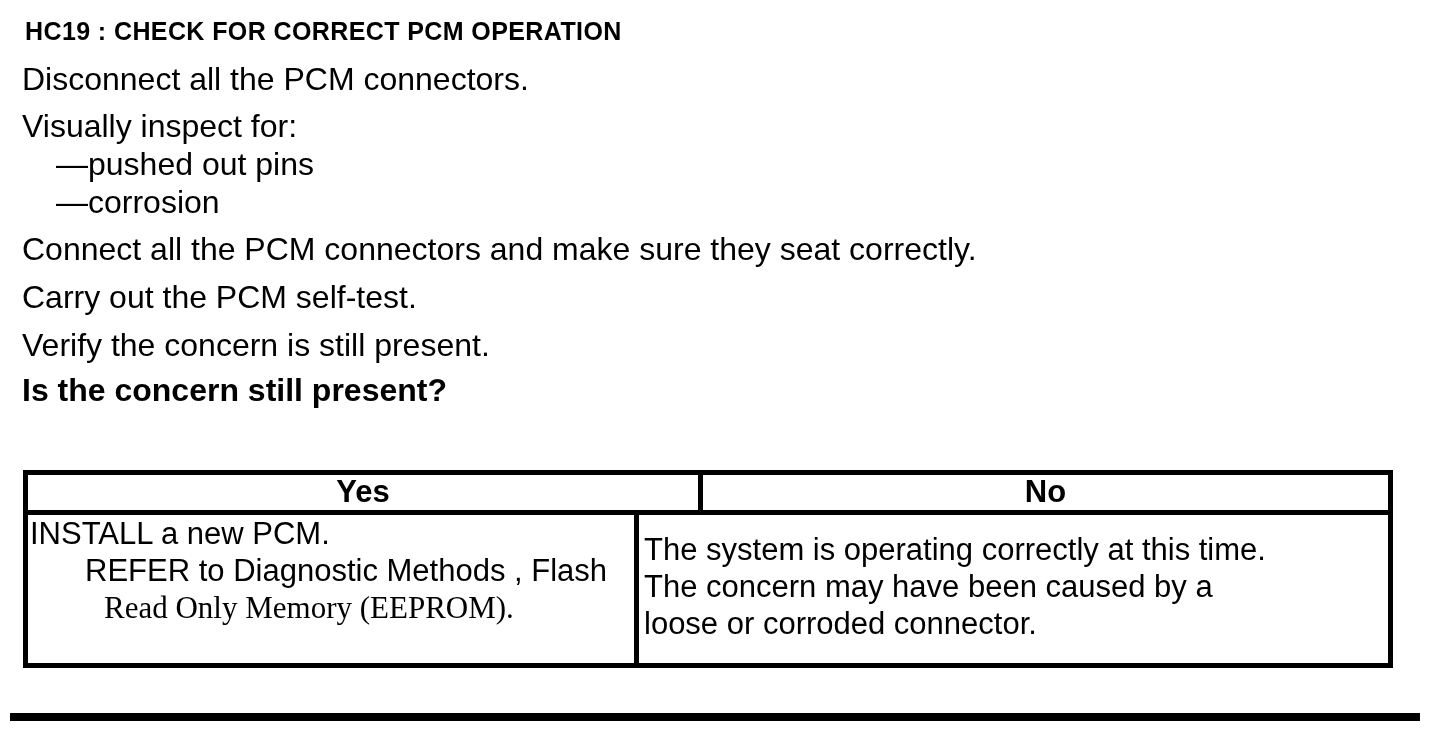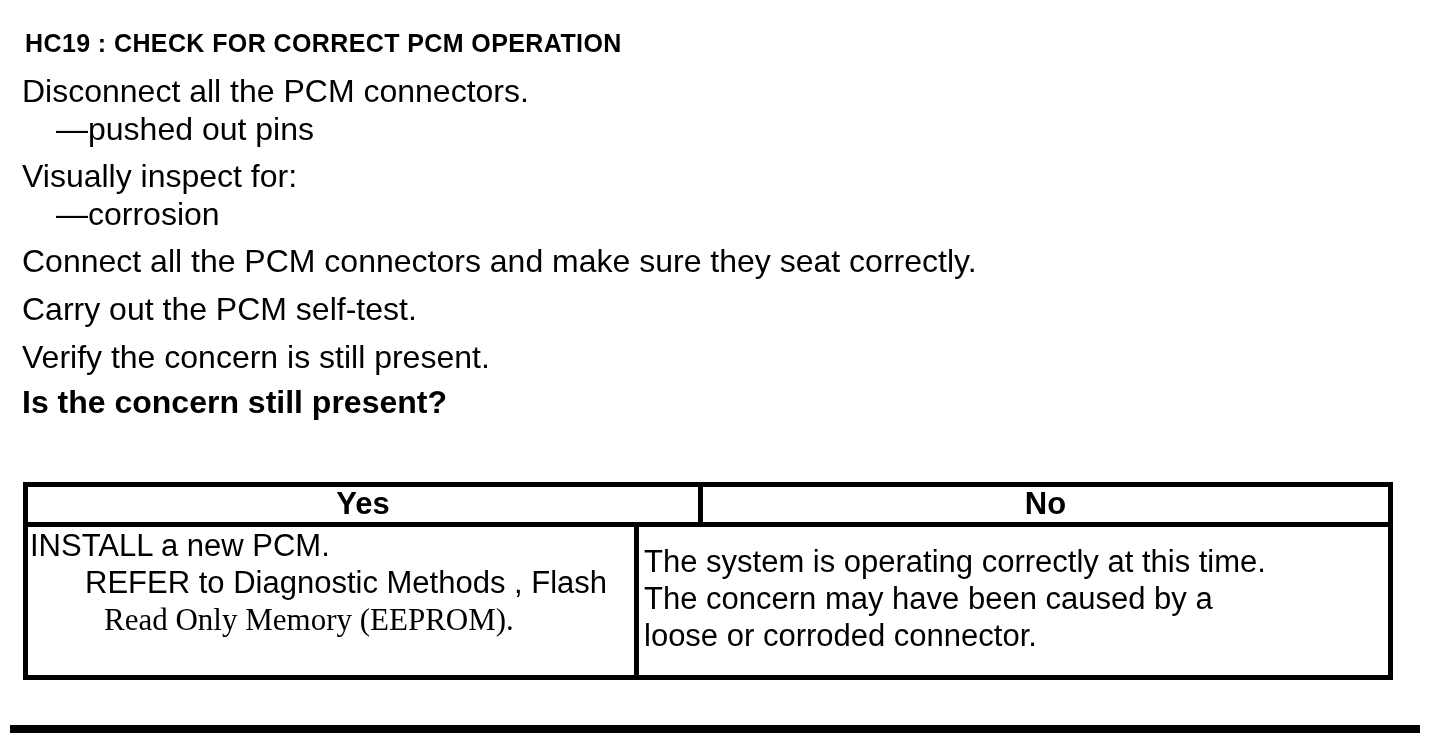--- a/index.html
+++ b/index.html
@@ -15,21 +15,21 @@
       font-family: "Liberation Sans", "DejaVu Sans", sans-serif;
       -webkit-font-smoothing: none;
     }
     .doc {
       position: relative;
       width: 1440px;
       height: 740px;
       background: #ffffff;
     }
     .title {
-      margin: 28px 0 0 25px;
+      margin: 16px 0 0 25px;
       font-size: 25px;
       font-weight: 700;
       line-height: 30px;
       letter-spacing: 0.4px;
       white-space: nowrap;
     }
     .step {
       margin: 9px 0 0 22px;
       font-size: 32px;
       line-height: 38px;
@@ -111,23 +111,23 @@
   </style>
 </head>
 <body>
 
 <div class="doc">
 
   <div class="title">HC19 : CHECK FOR CORRECT PCM OPERATION</div>
 
   <div class="step first">Disconnect all the PCM connectors.</div>
 
+  <div class="step">Visually inspect for:</div>
+
   <div class="step dash">—pushed out pins</div>
-
-  <div class="step">Visually inspect for:</div>
 
   <div class="step dash">—corrosion</div>
 
   <div class="step">Connect all the PCM connectors and make sure they seat correctly.</div>
 
   <div class="step mt10">Carry out the PCM self-test.</div>
 
   <div class="step mt10">Verify the concern is still present.</div>
 
   <div class="step question">Is the concern still present?</div>

